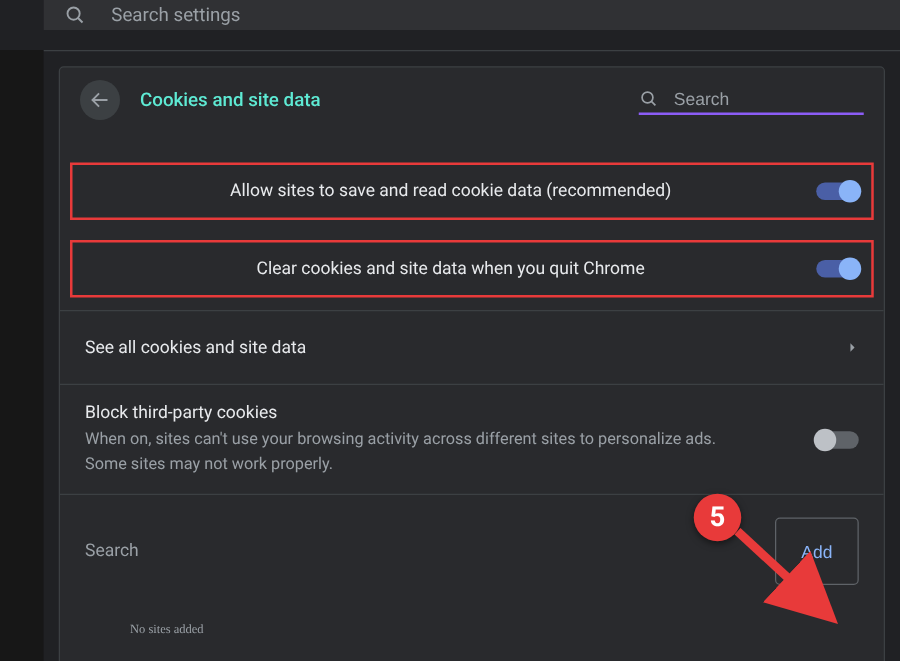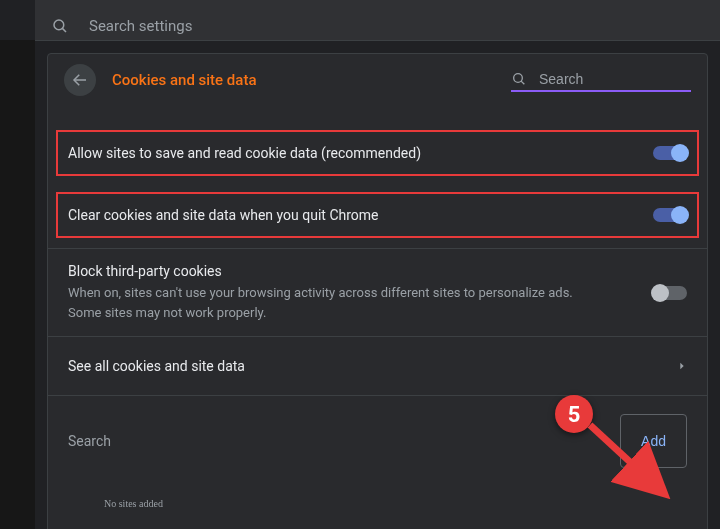--- a/index.html
+++ b/index.html
@@ -10,21 +10,21 @@
     background: #202124;
     font-family: Roboto, Arial, Helvetica, sans-serif;
     color: #e8eaed;
     overflow: hidden;
     font-size: 14px;
   }
 
   
   .topbar {
     background: #303134;
-    height: 52px;
+    height: 24px;
     margin-left: 35px;
     display: flex;
     align-items: center;
     padding: 0 16px;
   }
   .topbar .icon-slot {
     color: #9aa0a6;
     margin-right: 20px;
     display: flex;
     align-items: center;
@@ -79,21 +79,21 @@
     display: flex;
     align-items: center;
     justify-content: center;
     color: #9aa0a6;
     cursor: pointer;
     margin-right: 16px;
   }
   .card-title {
     font-weight: 500;
     font-size: 15px;
-    color: #f97316;
+    color: #5eead4;
   }
 
   .search-slot {
     margin-left: auto;
     display: flex;
     align-items: center;
     border-bottom: 2px solid #8b5cf6;
     width: 180px;
     padding: 2px 0;
   }
@@ -138,20 +138,21 @@
     flex-direction: column;
     flex: 1;
   }
 
   .row.highlighted {
     outline: 2px solid #e83a3a;
     outline-offset: -4px;
     margin: 2px 6px;
     padding: 10px 14px;
     border-top: none;
+    text-align: center;
   }
 
   
   .toggle {
     width: 34px;
     height: 14px;
     border-radius: 10px;
     position: relative;
     cursor: pointer;
     flex-shrink: 0;
@@ -292,39 +293,39 @@
       <div class="left">
         <span class="label">Clear cookies and site data when you quit Chrome</span>
       </div>
       <div class="toggle on">
           <div class="knob"></div>
         </div>
     </div>
 
     <div style="height:6px"></div>
 
-    <div class="row">
-      <div class="left">
-        <span class="label">Block third-party cookies</span>
-        <span class="sub">When on, sites can't use your browsing activity across different sites to personalize ads. Some sites may not work properly.</span>
-      </div>
-      <div class="toggle off">
-          <div class="knob"></div>
-        </div>
-    </div>
-
     <div class="row" style="cursor:pointer">
       <div class="left">
         <span class="label">See all cookies and site data</span>
       </div>
       <span class="chevron">
         <svg width="10" height="10" viewBox="0 0 24 24" fill="currentColor">
             <polygon points="8,4 16,12 8,20"></polygon>
           </svg>
       </span>
+    </div>
+
+    <div class="row">
+      <div class="left">
+        <span class="label">Block third-party cookies</span>
+        <span class="sub">When on, sites can't use your browsing activity across different sites to personalize ads. Some sites may not work properly.</span>
+      </div>
+      <div class="toggle off">
+          <div class="knob"></div>
+        </div>
     </div>
 
     <div class="section">
       <span class="title">Search</span>
       <button class="add-btn">Add</button>
     </div>
     <div class="empty">No sites added</div>
 
     <div class="section">
       

